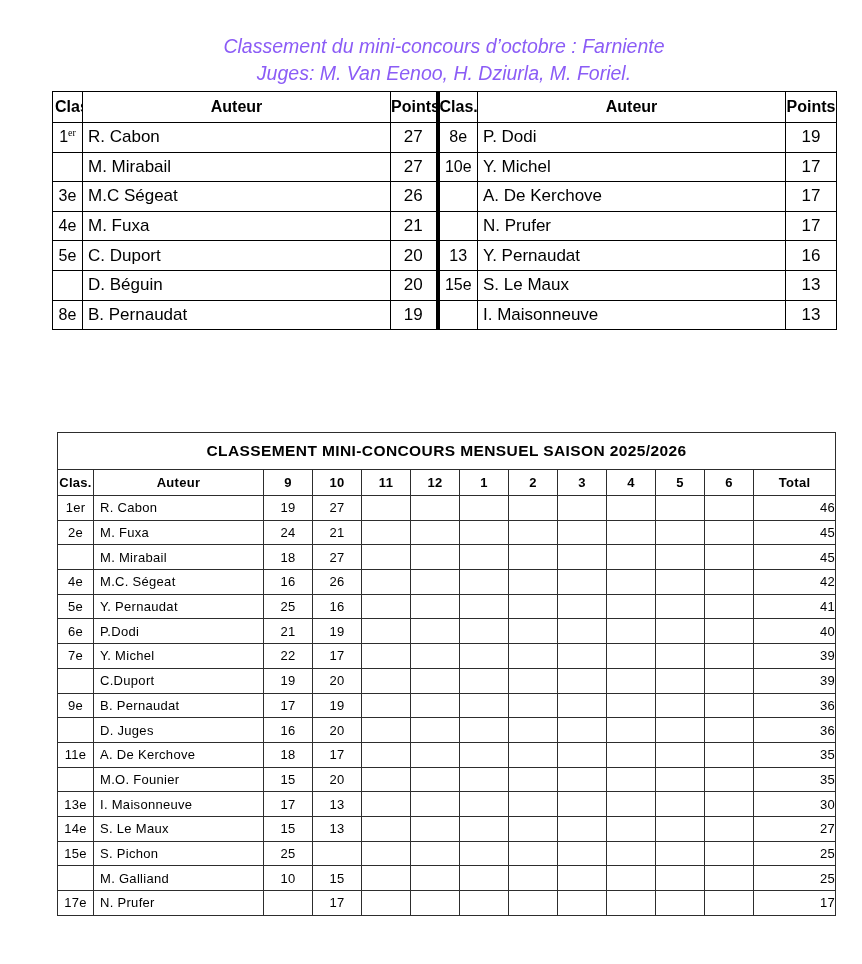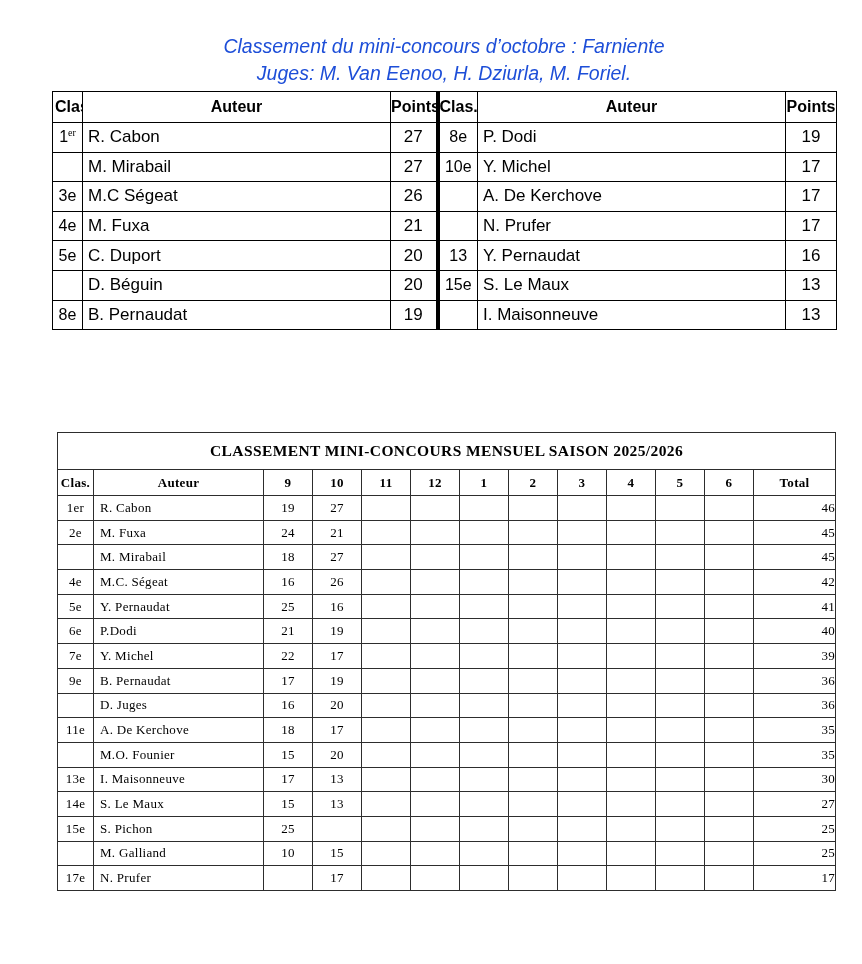--- a/index.html
+++ b/index.html
@@ -15,21 +15,21 @@
   .page { position: relative; width: 862px; height: 964px; }
 
   
   .doc-title {
     position: absolute;
     left: 52px; top: 33px; width: 784px;
     text-align: center;
     font-style: italic;
     font-size: 19.5px;
     line-height: 27px;
-    color: #1d4ed8;
+    color: #8b5cf6;
   }
 
   
   table.t1 {
     position: absolute;
     left: 52px; top: 91px;
     width: 784px;
     border-collapse: collapse;
     table-layout: fixed;
     font-size: 17px;
@@ -52,21 +52,20 @@
 
   
   table.t2 {
     position: absolute;
     left: 57px; top: 432px;
     width: 778px;
     border-collapse: collapse;
     table-layout: fixed;
     font-size: 13px;
     letter-spacing: 0.3px;
-    font-family: Liberation Serif, serif;
   }
   table.t2 th, table.t2 td {
     border: 1.5px solid #2d2d2d;
     padding: 0;
     overflow: hidden;
     white-space: nowrap;
     vertical-align: middle;
   }
   table.t2 th.t2-title {
     height: 36px;
@@ -322,20 +321,35 @@
           <td class="m-month"></td>
           <td class="m-month"></td>
           <td class="m-month"></td>
           <td class="m-month"></td>
           <td class="m-month"></td>
           <td class="m-month"></td>
           <td class="m-month"></td>
           <td class="m-total">39</td>
         </tr>
 
+        <tr>
+          <td class="m-clas"></td>
+          <td class="m-auteur">C.Duport</td>
+          <td class="m-month">19</td>
+          <td class="m-month">20</td>
+          <td class="m-month"></td>
+          <td class="m-month"></td>
+          <td class="m-month"></td>
+          <td class="m-month"></td>
+          <td class="m-month"></td>
+          <td class="m-month"></td>
+          <td class="m-month"></td>
+          <td class="m-month"></td>
+          <td class="m-total">39</td>
+        </tr>
 
         <tr>
           <td class="m-clas">9e</td>
           <td class="m-auteur">B. Pernaudat</td>
           <td class="m-month">17</td>
           <td class="m-month">19</td>
           <td class="m-month"></td>
           <td class="m-month"></td>
           <td class="m-month"></td>
           <td class="m-month"></td>

